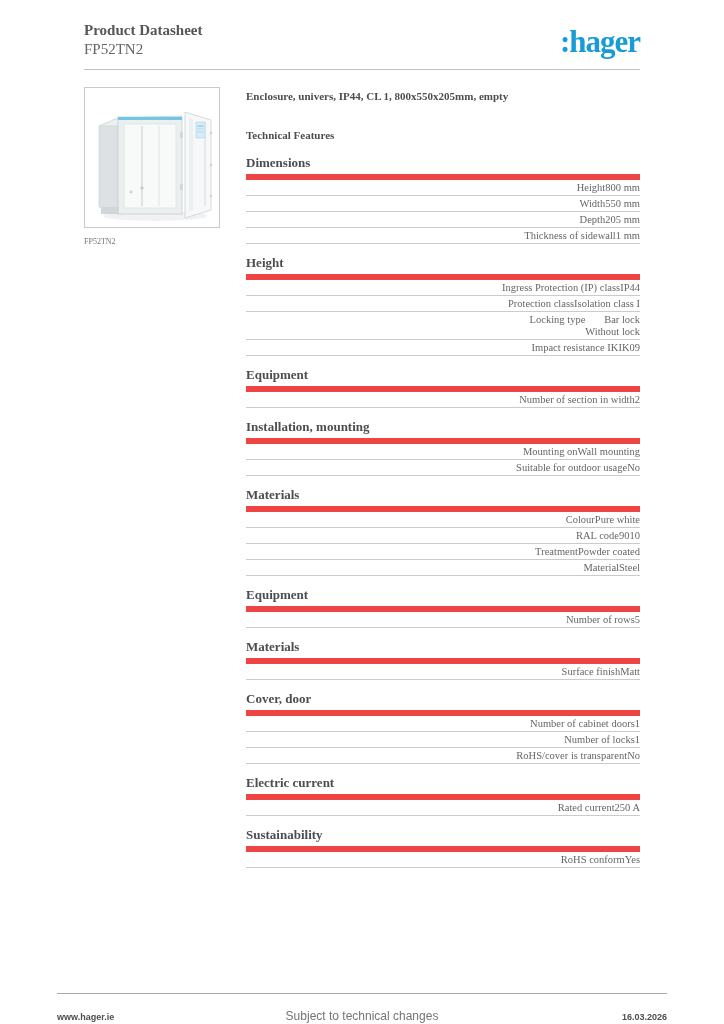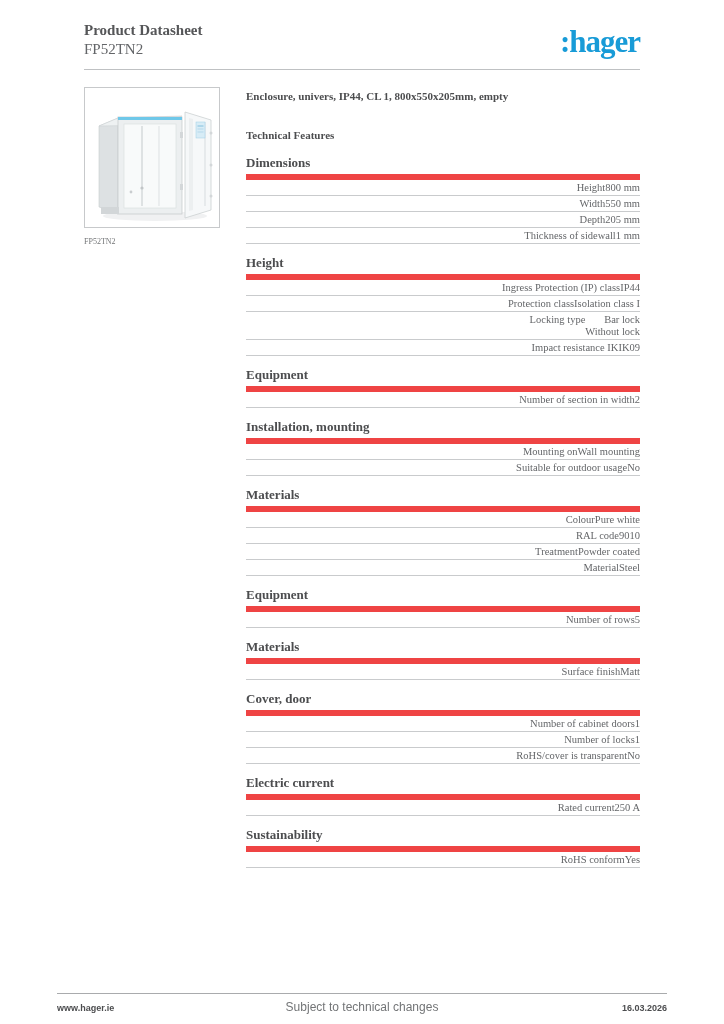--- a/index.html
+++ b/index.html
@@ -112,21 +112,21 @@
     text-align: right;
   }
 
   
   .footer {
     position: absolute;
     left: 57px;
     right: 57px;
     top: 993px;
     border-top: 1px solid #a9abad;
-    padding-top: 6px;
+    padding-top: 15px;
     display: flex;
     justify-content: space-between;
     align-items: baseline;
   }
   .footer-left {
     font-size: 9px;
     font-weight: bold;
     color: #4c4d4f;
     width: 160px;
   }

